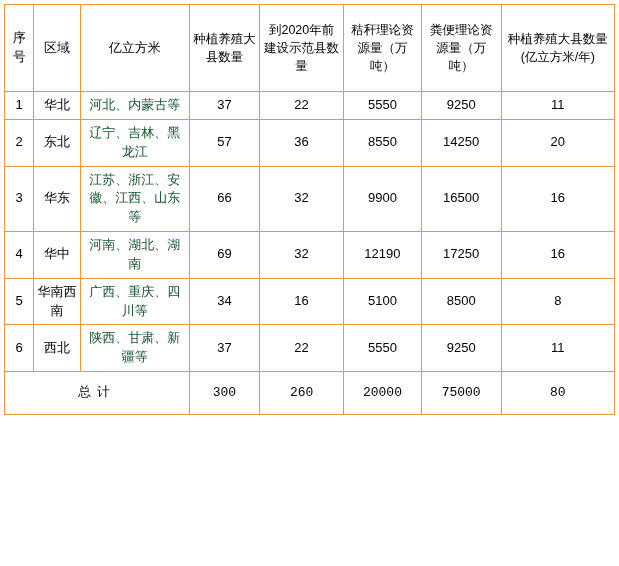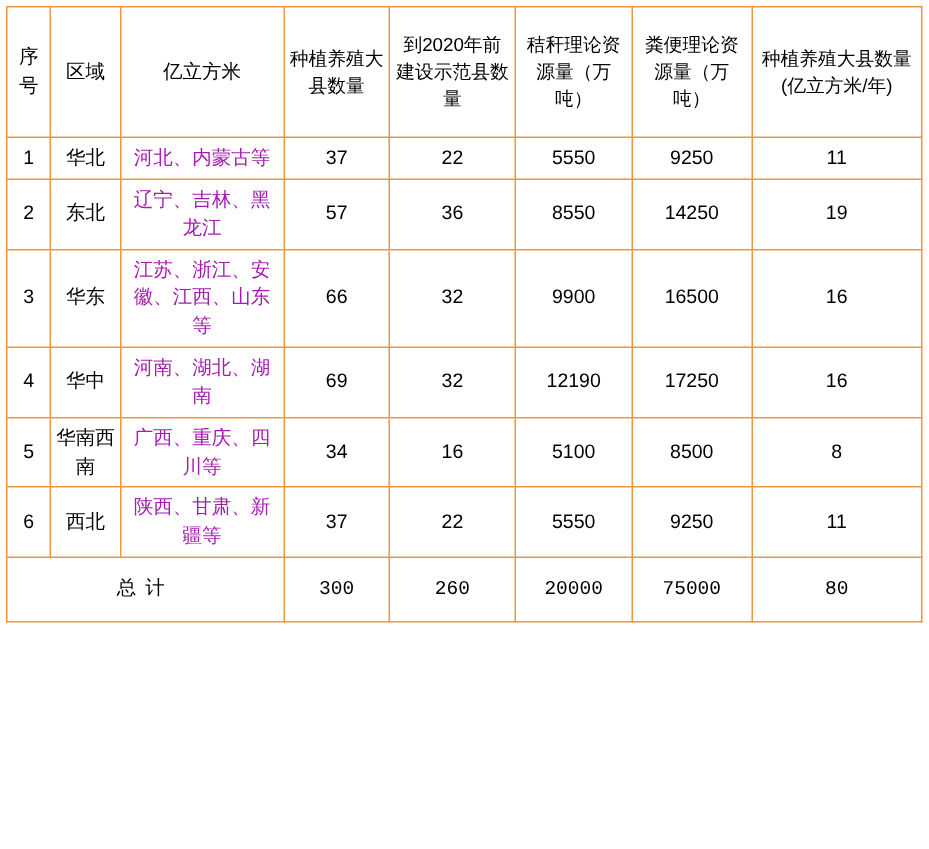--- a/index.html
+++ b/index.html
@@ -46,21 +46,21 @@
   .head-cell {
     font-size: 12.5px;
     height: 78px;
     line-height: 1.35;
     padding: 3px 2px;
   }
   .head-cell.wide-label {
     font-size: 12.5px;
   }
   .prov-cell {
-    color: #a21caf;
+    color: #14532d;
     font-size: 13px;
     line-height: 1.5;
     padding: 6px 6px;
   }
   .num-cell {
     font-size: 13px;
   }
   .idx-cell, .region-cell {
     font-size: 13px;
   }
@@ -125,21 +125,21 @@
       </tr>
 
       <tr>
         <td class="idx-cell">2</td>
         <td class="region-cell">东北</td>
         <td class="prov-cell">辽宁、吉林、黑龙江</td>
         <td class="num-cell">57</td>
         <td class="num-cell">36</td>
         <td class="num-cell">8550</td>
         <td class="num-cell">14250</td>
-        <td class="num-cell">19</td>
+        <td class="num-cell">20</td>
       </tr>
 
       <tr>
         <td class="idx-cell">3</td>
         <td class="region-cell">华东</td>
         <td class="prov-cell">江苏、浙江、安徽、江西、山东等</td>
         <td class="num-cell">66</td>
         <td class="num-cell">32</td>
         <td class="num-cell">9900</td>
         <td class="num-cell">16500</td>

